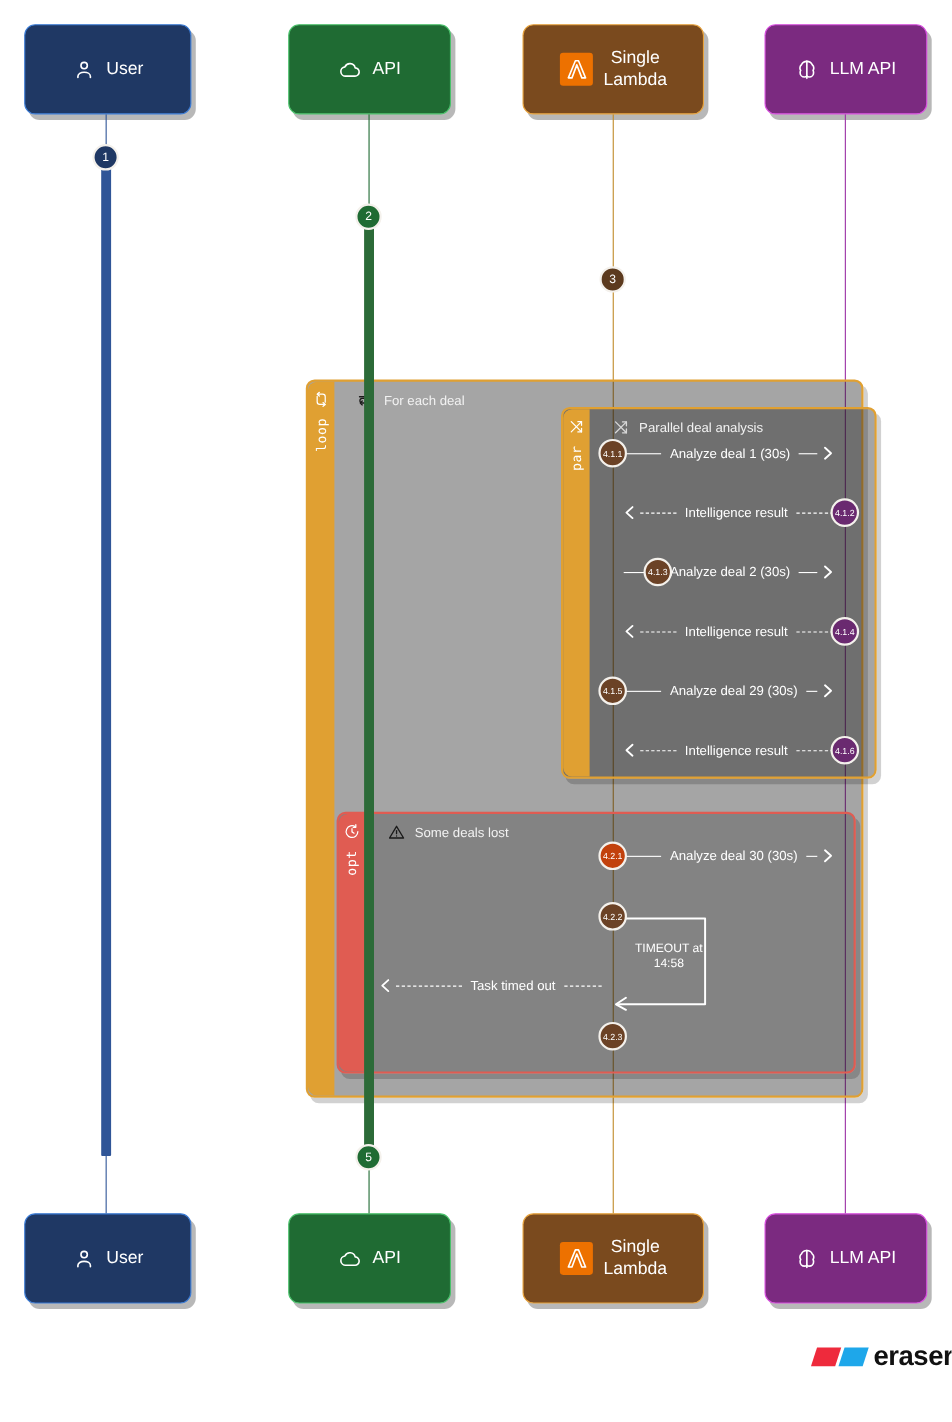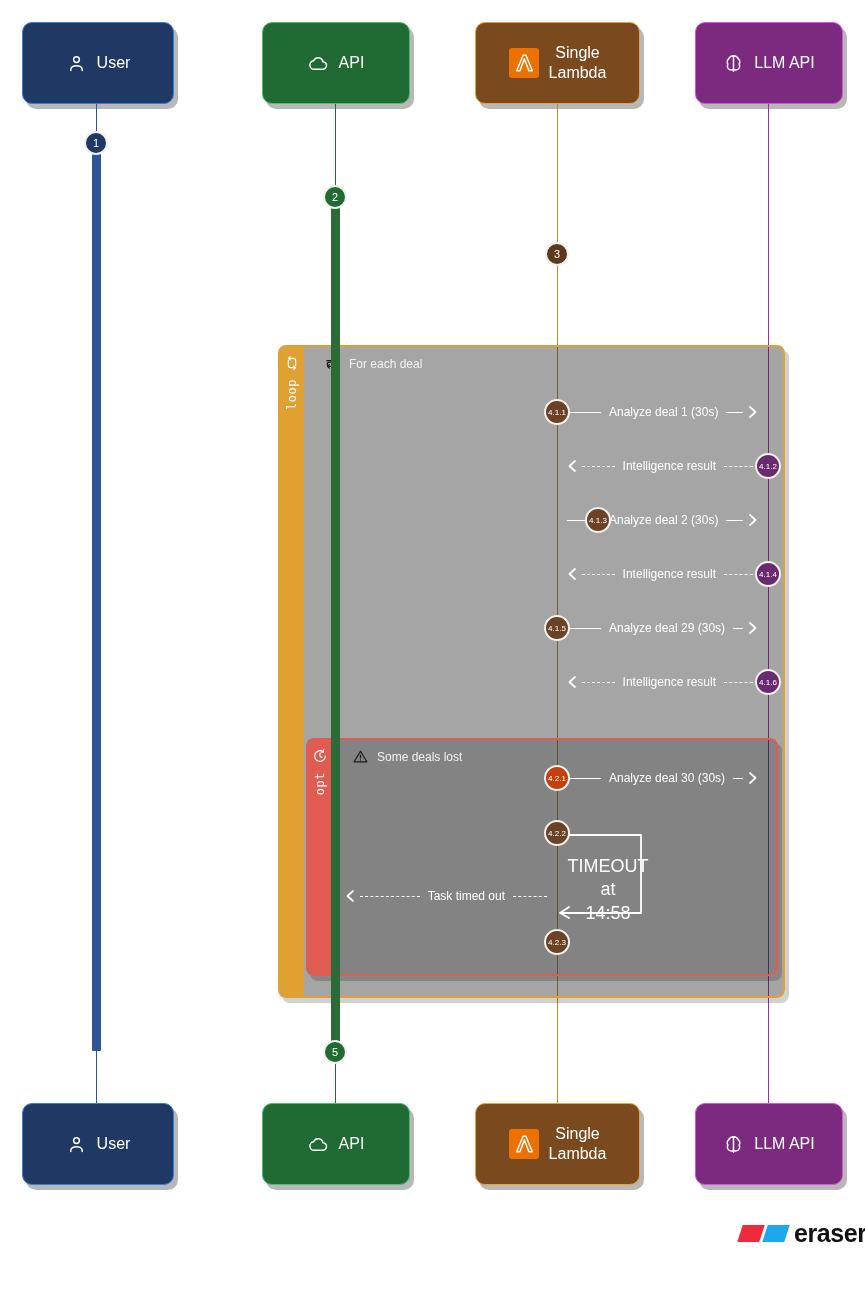--- a/index.html
+++ b/index.html
@@ -71,21 +71,21 @@
   }
 
   
   .msg { position: absolute; display: flex; align-items: center; height: 22px; z-index: 30; }
   .msg-text { color: #ffffff; font-size: 12px; white-space: nowrap; }
   .msg-line { flex: 1 1 auto; height: 0; position: relative; }
   .solid-line { border-top: 1.6px solid #ffffff; }
   .dash-line  { border-top: 1.8px dashed #ffffff; }
 
   .self-label {
-    position: absolute; color: #ffffff; font-size: 18px;
+    position: absolute; color: #ffffff; font-size: 11px;
     text-align: center; line-height: 1.3; z-index: 30; white-space: pre-line;
   }
 
   
   .logo { position: absolute; display: flex; align-items: center; gap: 7px; }
   .logo-text { font-size: 25px; font-weight: 700; color: #111111; letter-spacing: -0.4px; }
   .logo-mark { display: flex; gap: 3px; }
   .logo-par { width: 22px; height: 17px; transform: skewX(-18deg); }
 </style>
 </head>
@@ -185,20 +185,42 @@
       <div class="frag-title" style="left: 44px; top: 8px;">
         <span style="display: flex; align-items: center;">
           <svg width="17" height="17" viewBox="0 0 24 24" fill="none" stroke="#1a1a1a" stroke-width="1.7" stroke-linecap="round" stroke-linejoin="round">
             <path d="M4 8h12.5a3 3 0 0 1 0 6H14"></path>
             <path d="M16.5 5.5 19 8l-2.5 2.5"></path>
             <path d="M20 16H7.5a3 3 0 0 1 0-6H10"></path>
             <path d="M7.5 13.5 5 16l2.5 2.5"></path>
           </svg>
         </span>
         <span>For each deal</span>
+      </div>
+    </div>
+    <div class="frag" style="left: 510px; top: 370px; width: 287px; height: 338px; border: 2.5px solid rgb(224, 160, 50); background: rgba(30, 30, 30, 0.4); box-shadow: rgba(0, 0, 0, 0.18) 4px 5px 0px; z-index: 10;">
+      <div class="frag-tab" style="width: 24px; height: 100%; background: rgb(224, 160, 50);">
+        <span style="display: block; margin-top: 2px;"><svg width="16" height="16" viewBox="0 0 24 24" fill="none" stroke="#ffffff" stroke-width="1.7" stroke-linecap="round" stroke-linejoin="round">
+            <path d="M5 19 19 5"></path>
+            <path d="M5 5l14 14"></path>
+            <path d="M14 5h5v5"></path>
+            <path d="M14 19h5v-5"></path>
+          </svg></span>
+        <span class="frag-tab-label">par</span>
+      </div>
+      <div class="frag-title" style="left: 44px; top: 8px;">
+        <span style="display: flex; align-items: center;">
+          <svg width="17" height="17" viewBox="0 0 24 24" fill="none" stroke="#d8d8d8" stroke-width="1.7" stroke-linecap="round" stroke-linejoin="round">
+            <path d="M5 19 19 5"></path>
+            <path d="M5 5l14 14"></path>
+            <path d="M14 5h5v5"></path>
+            <path d="M14 19h5v-5"></path>
+          </svg>
+        </span>
+        <span>Parallel deal analysis</span>
       </div>
     </div>
     <div class="frag" style="left: 306px; top: 738px; width: 472px; height: 238px; border: 2.5px solid rgb(224, 92, 82); background: rgba(30, 30, 30, 0.25); box-shadow: rgba(0, 0, 0, 0.18) 4px 5px 0px; z-index: 10;">
       <div class="frag-tab" style="width: 24px; height: 100%; background: rgb(224, 92, 82);">
         <span style="display: block; margin-top: 2px;"><svg width="16" height="16" viewBox="0 0 24 24" fill="none" stroke="#ffffff" stroke-width="1.7" stroke-linecap="round" stroke-linejoin="round">
             <path d="M20 12a8 8 0 1 1-3.2-6.4"></path>
             <path d="M17.2 2.6v3.6h-3.6"></path>
             <path d="M12 8v4.4l2.8 1.8"></path>
           </svg></span>
         <span class="frag-tab-label">opt</span>

